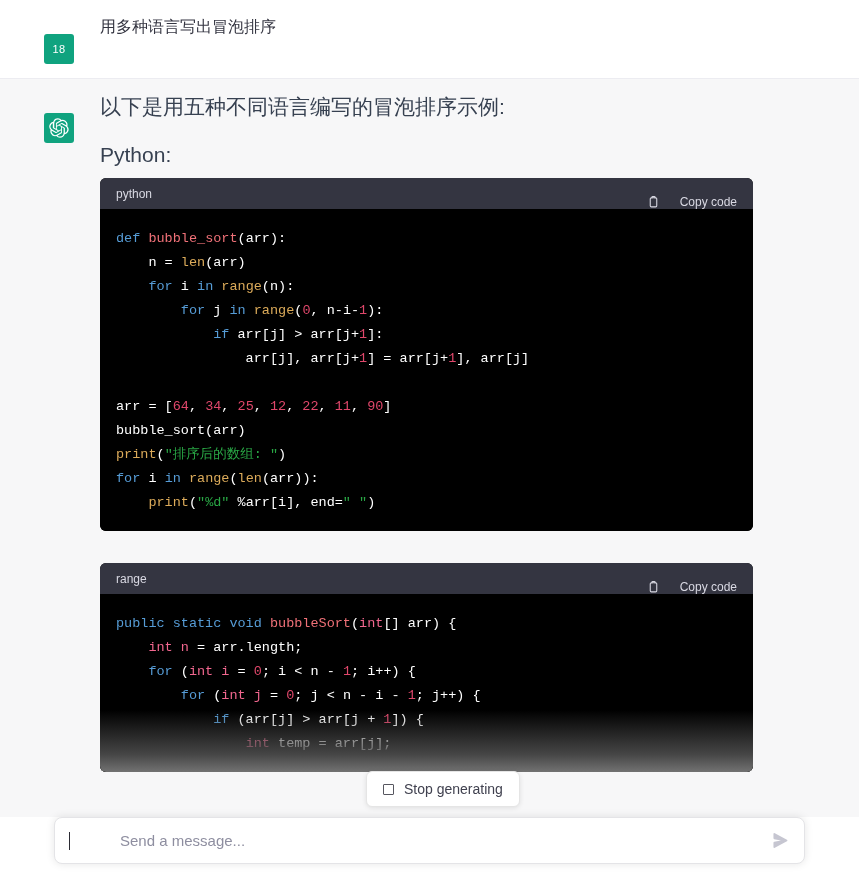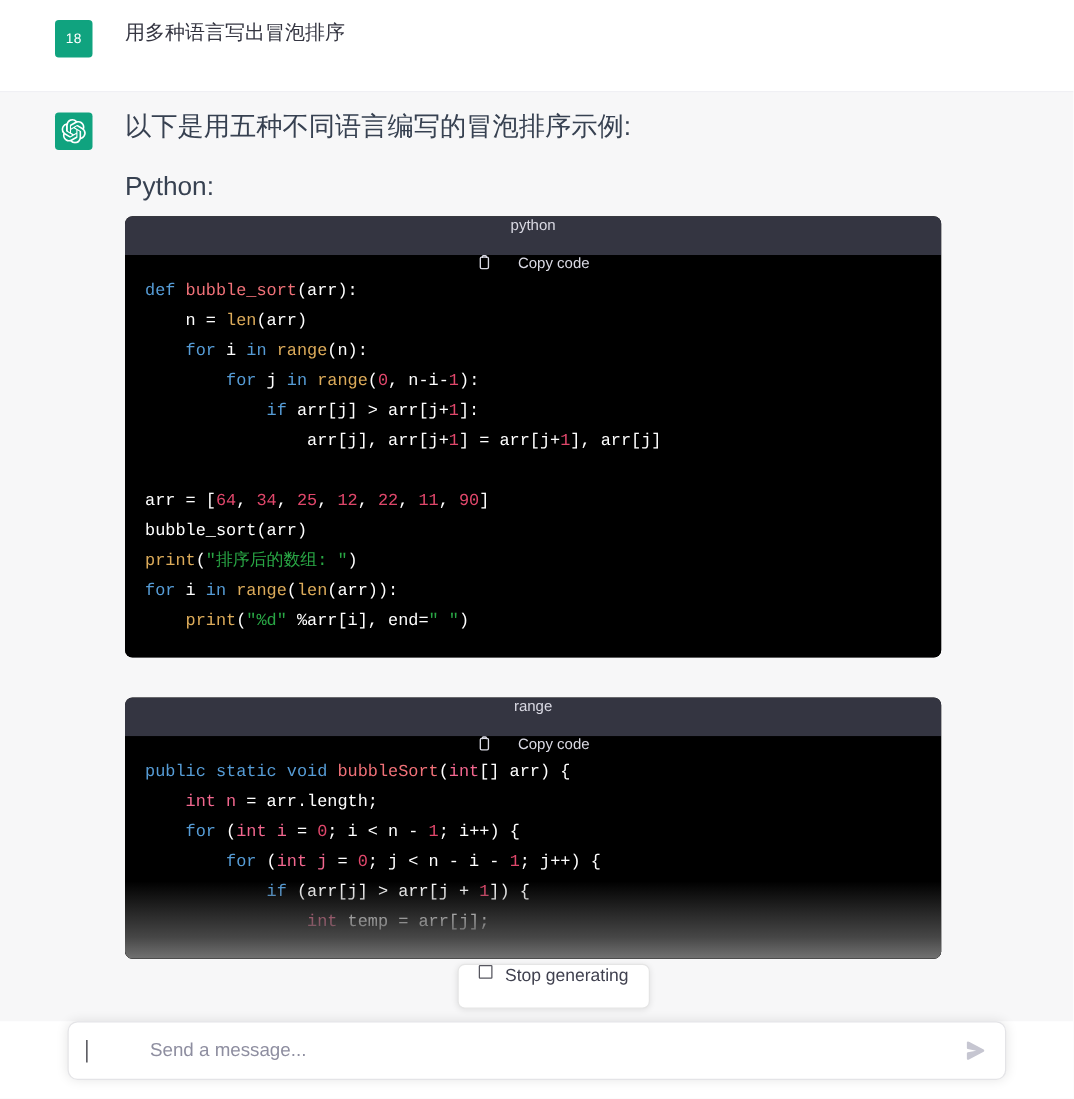--- a/index.html
+++ b/index.html
@@ -45,21 +45,21 @@
 
   .avatar {
     width: 30px;
     height: 30px;
     flex: 0 0 30px;
     border-radius: 3px;
     background: #10a37f;
     display: flex;
     align-items: center;
     justify-content: center;
-    margin-top: 2px;
+    margin-top: 20px;
   }
   .avatar.user-avatar {
     font-size: 11px;
     color: #ffffff;
     letter-spacing: 0.3px;
   }
   .avatar svg { display: block; }
 
   .msg-body {
     margin-left: 26px;
@@ -90,21 +90,20 @@
     background: #000000;
     position: relative;
   }
   .code-header {
     height: 31px;
     background: #343541;
     display: flex;
     align-items: center;
     justify-content: space-between;
     padding: 0 16px;
-    flex-direction: column;
   }
   .code-lang {
     font-size: 12px;
     color: #d9d9e3;
     font-family: "Liberation Sans", sans-serif;
   }
   .copy-code {
     display: flex;
     align-items: center;
     gap: 20px;
@@ -145,21 +144,21 @@
     pointer-events: none;
   }
 
   
   .stop-generating {
     position: absolute;
     left: 366px;
     top: 771px;
     height: 36px;
     display: flex;
-    align-items: flex-start;
+    align-items: center;
     gap: 10px;
     padding: 0 16px;
     background: #ffffff;
     border: 1px solid #e5e5e5;
     border-radius: 6px;
     box-shadow: 0 1px 5px rgba(0,0,0,0.10);
     font-size: 14px;
     color: #40414f;
     cursor: pointer;
     z-index: 30;

